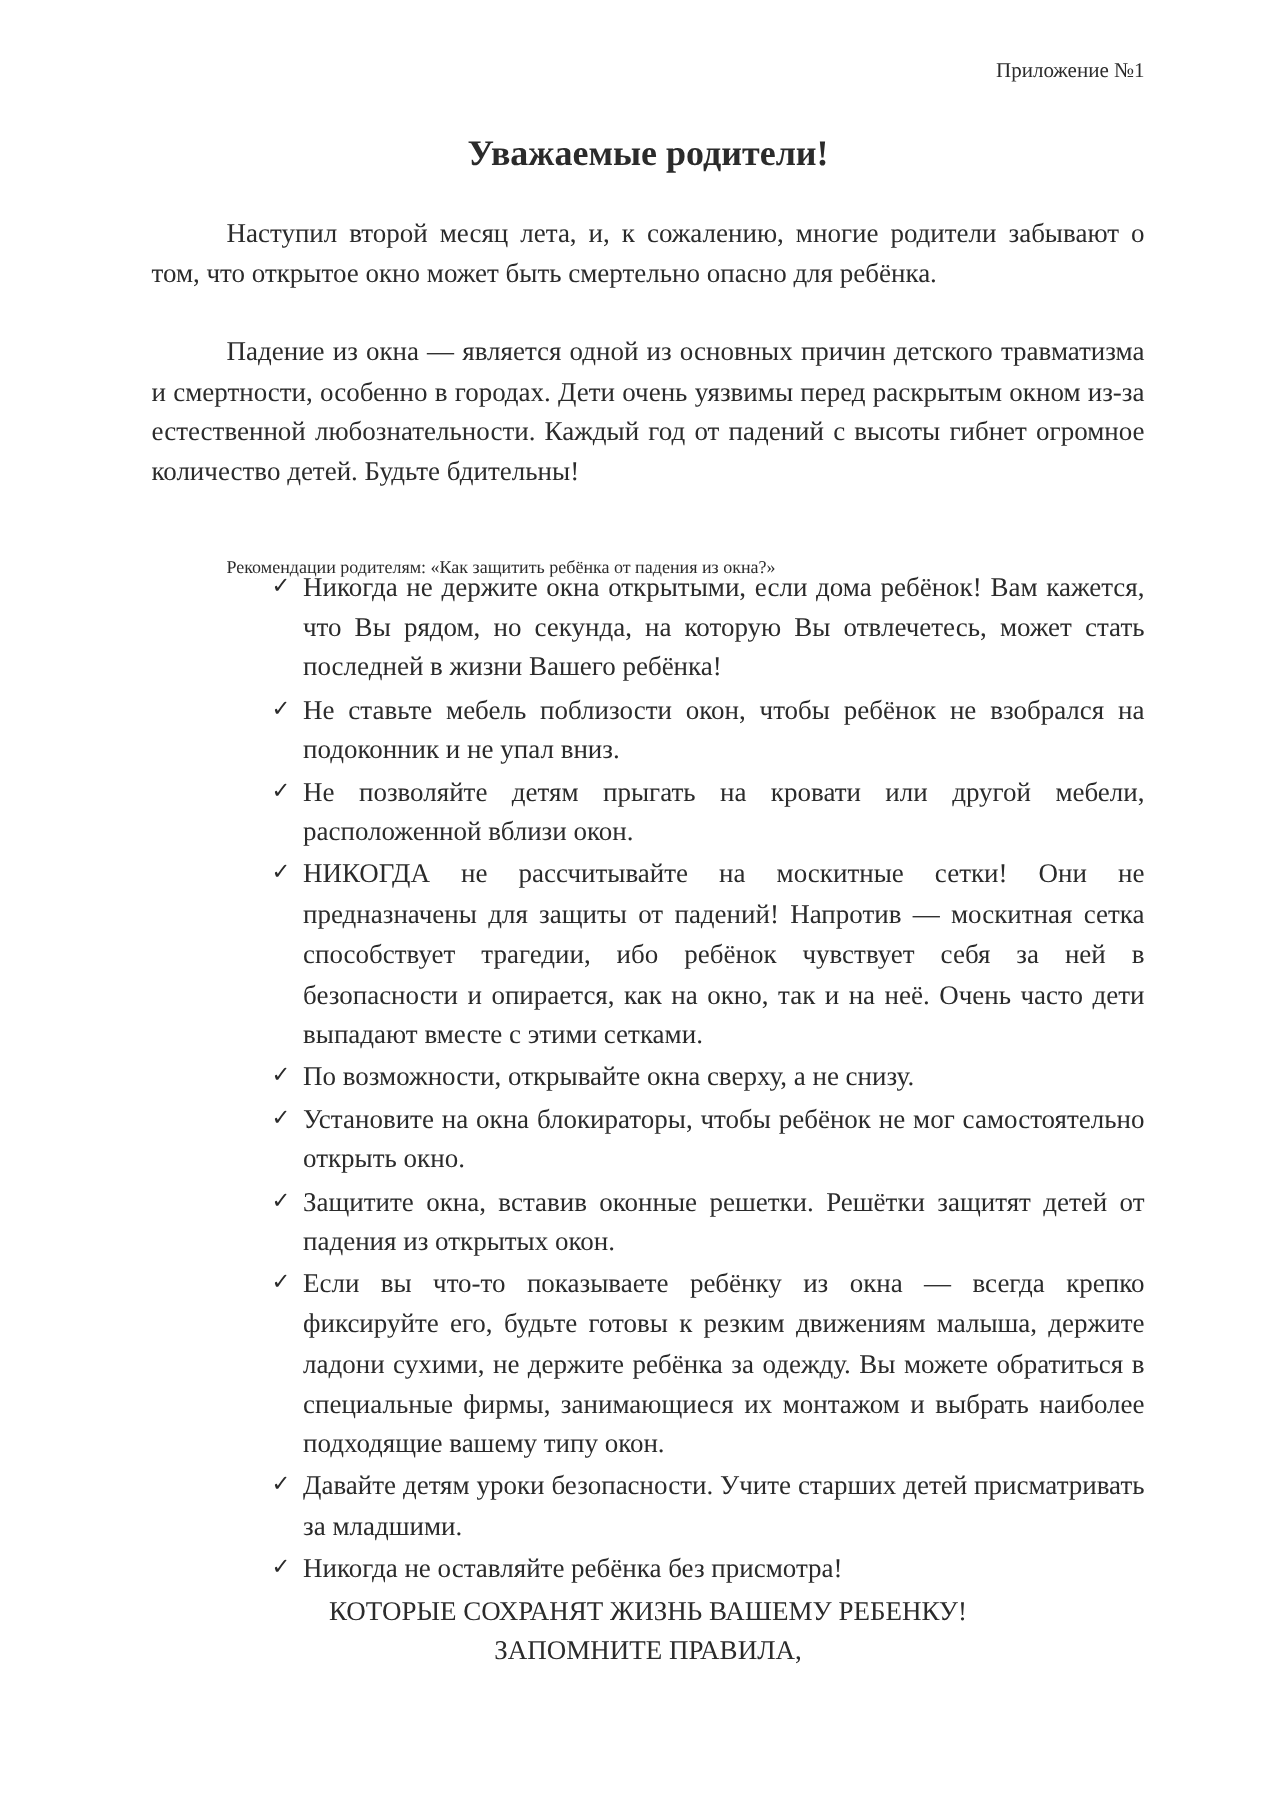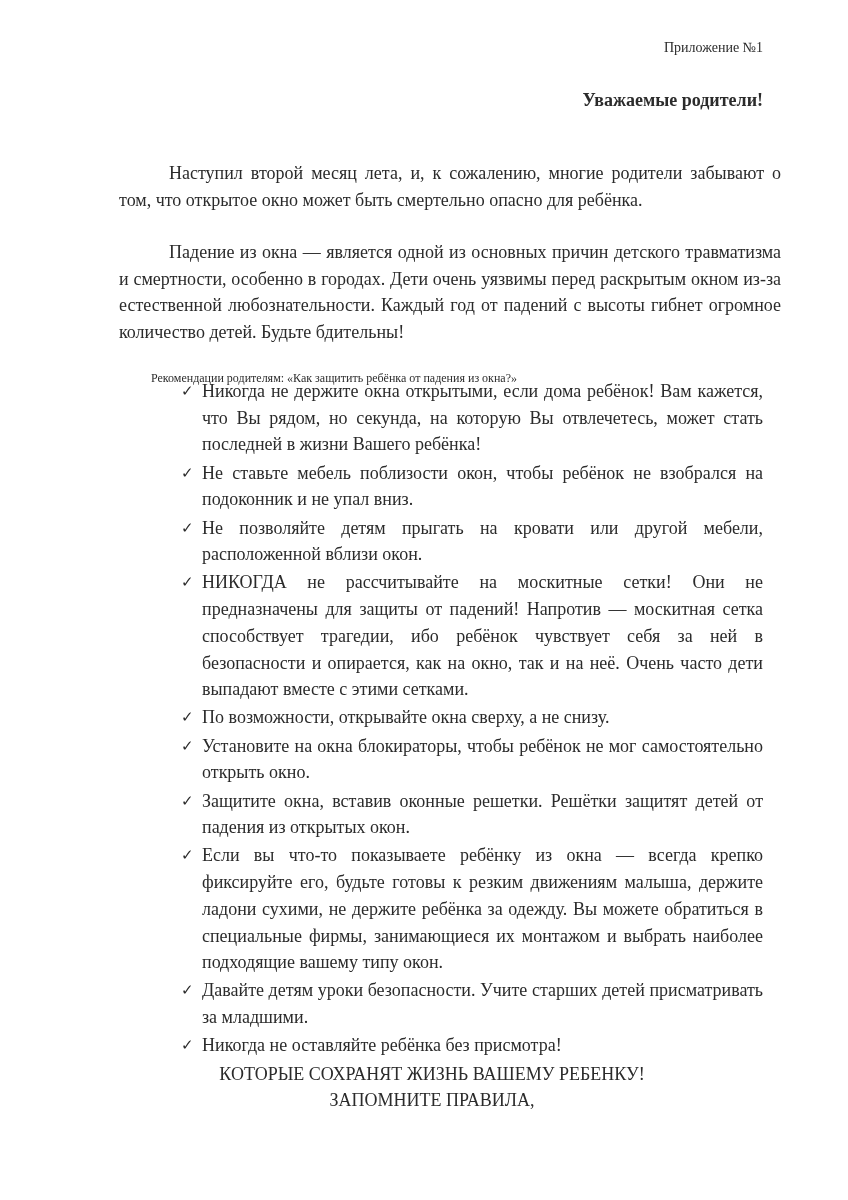--- a/index.html
+++ b/index.html
@@ -1,23 +1,23 @@
 <!DOCTYPE html>
 <html><head>
 <meta charset="utf-8">
 <style>
   html, body { margin:0; padding:0; background:#fff; }
   body { width:848px; height:1200px; position:relative; overflow:hidden;
          font-family:"Liberation Serif", serif; color:#2b2b2b; }
   .page { position:absolute; left:101px; top:0; width:662px; }
   .appendix { position:absolute; right:0; top:40px; font-size:14px; }
-  .title { position:absolute; left:0; right:0; top:90px; text-align:right;
-           font-weight:bold; font-size:18px; }
+  .title { position:absolute; left:0; right:0; top:90px; text-align:center;
+           font-weight:bold; font-size:24px; }
   .para { position:absolute; left:0; width:662px; font-size:18px; line-height:26.7px;
-          text-align:justify; text-indent:50px; margin:18px; }
+          text-align:justify; text-indent:50px; margin:0; }
   .p1 { top:142px; }
   .p2 { top:221px; }
   .rec-heading { position:absolute; left:50px; top:371px; font-size:12px; white-space:nowrap; }
   .list { position:absolute; left:80px; top:378px; width:582px; margin:0; padding:0; list-style:none; }
   .list li { position:relative; font-size:18px; line-height:26.7px; text-align:justify;
              padding-left:21px; margin:0 0 1.5px 0; }
   .check { position:absolute; left:0; top:0; font-size:15px; }
   .footer { position:absolute; left:0; right:0; top:1061px; text-align:center;
             font-size:18px; line-height:26px; }
   .footer div { white-space:nowrap; }

